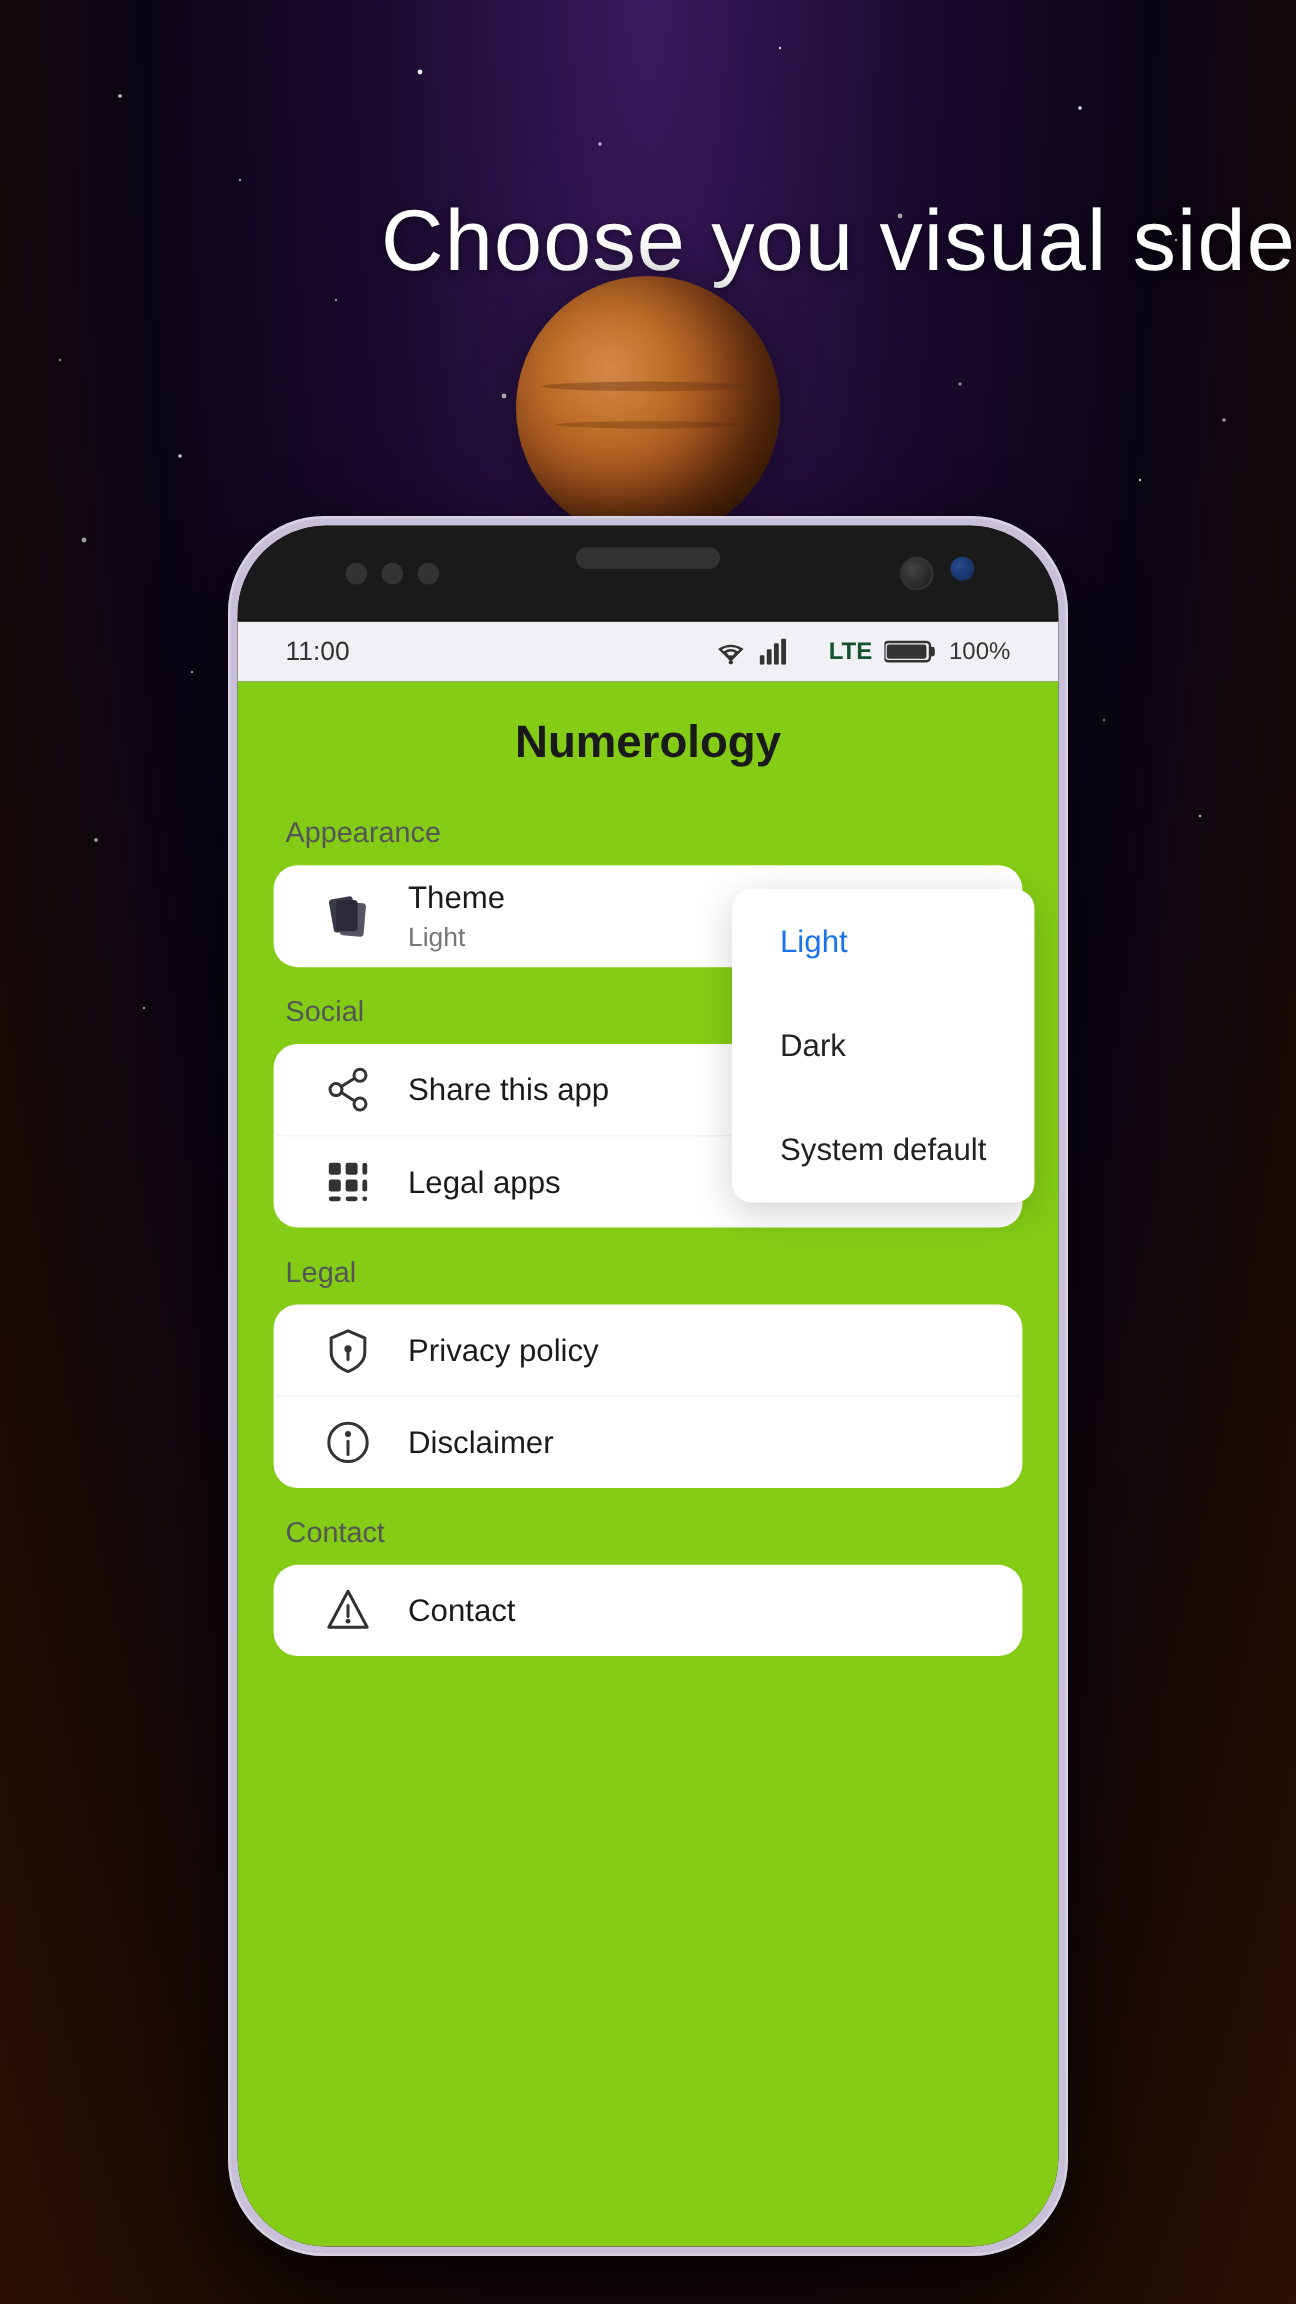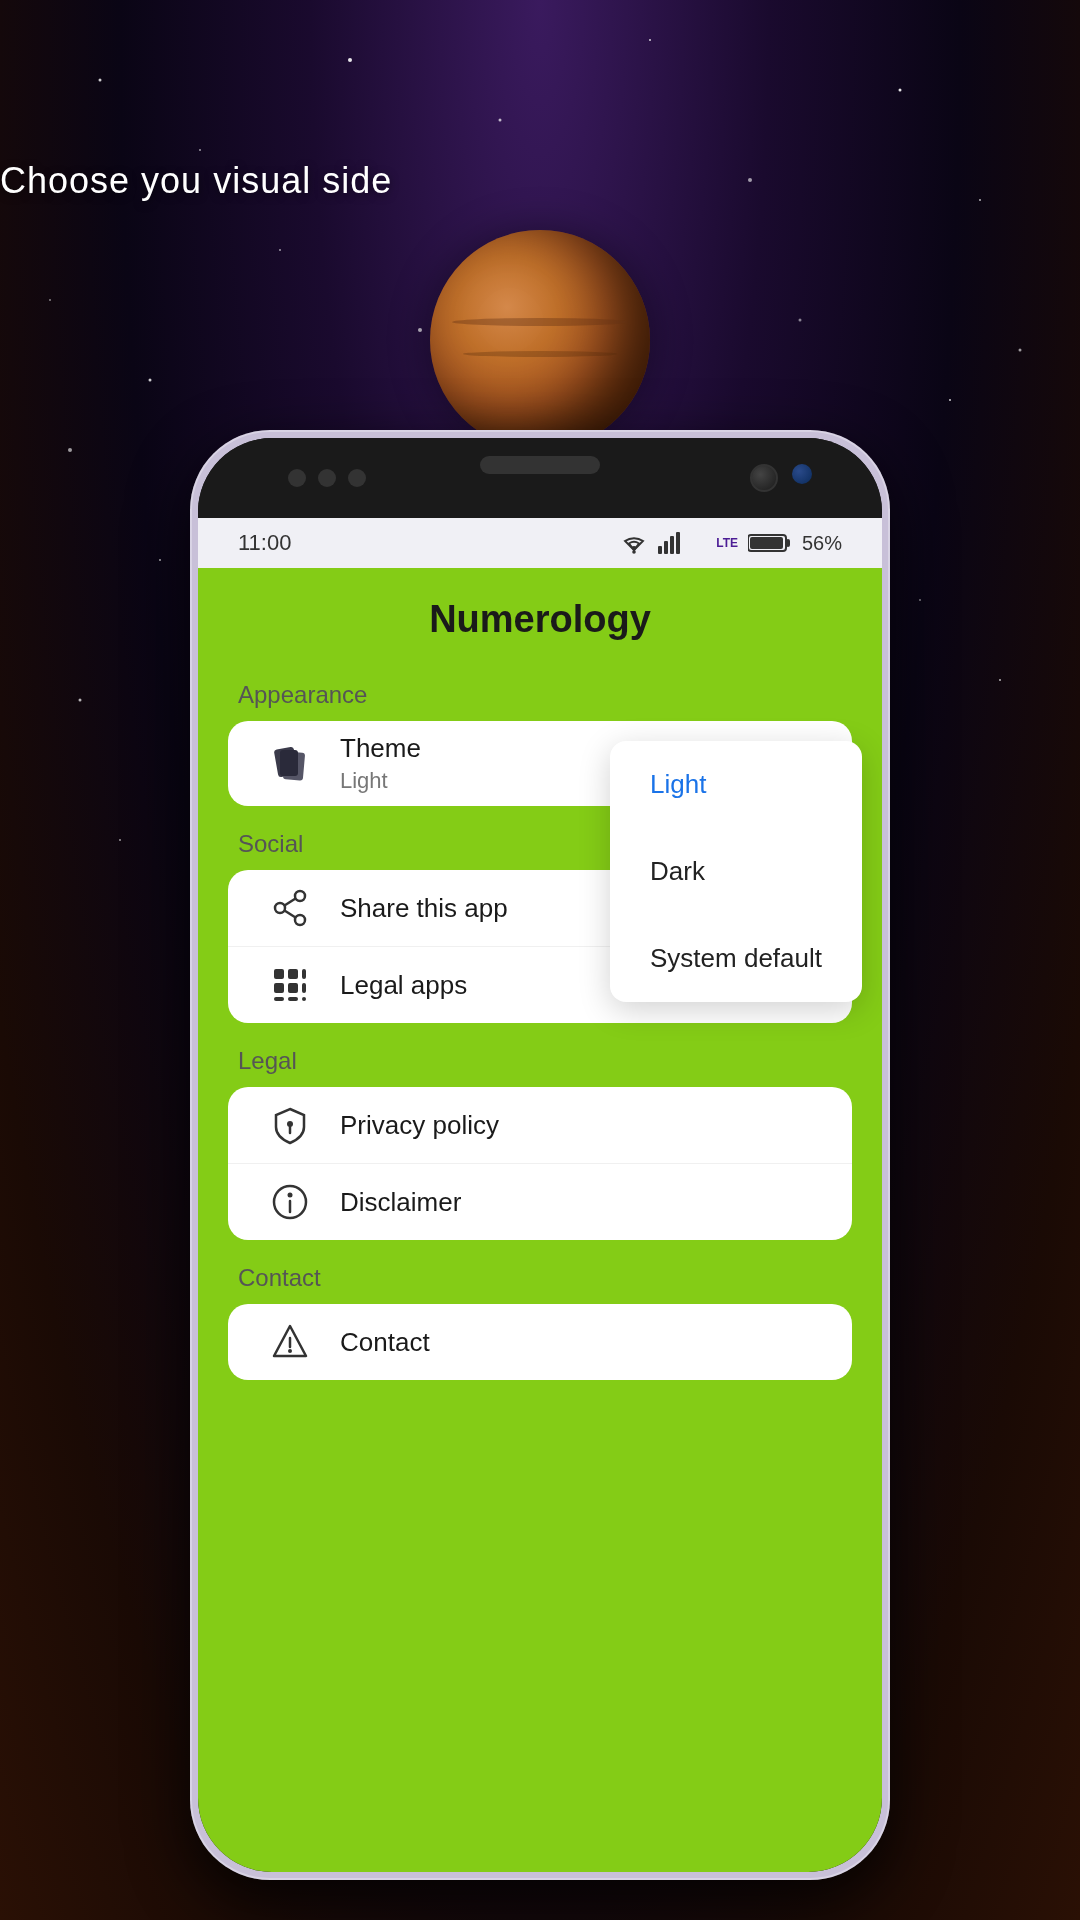--- a/index.html
+++ b/index.html
@@ -24,23 +24,23 @@
       position: absolute;
       inset: 0;
       z-index: 1;
       overflow: hidden;
     }
 
     .hero-text {
       position: absolute;
       top: 160px;
       width: 100%;
-      text-align: left;
+      text-align: right;
       color: white;
-      font-size: 36px;
+      font-size: 72px;
       font-weight: 300;
       letter-spacing: 1px;
       z-index: 3;
       text-shadow: 0 2px 8px rgba(0,0,0,0.5);
     }
 
     .planet {
       position: absolute;
       top: 230px;
       left: 50%;
@@ -364,28 +364,28 @@
           <circle cx="14" cy="20" r="1.8" fill="#333"></circle>
         </svg>
 
         <svg width="24" height="22" viewBox="0 0 24 22">
           <rect x="0" y="14" width="4" height="8" rx="1" fill="#333"></rect>
           <rect x="6" y="9" width="4" height="13" rx="1" fill="#333"></rect>
           <rect x="12" y="4" width="4" height="18" rx="1" fill="#333"></rect>
           <rect x="18" y="0" width="4" height="22" rx="1" fill="#333"></rect>
         </svg>
 
-        <span style="font-size:12px;font-weight:700;color:#4c1d95;margin-left:24px;">LTE</span>
+        <span style="font-size:20px;font-weight:700;color:#14532d;margin-left:24px;">LTE</span>
 
         <svg width="44" height="22" viewBox="0 0 44 22">
           <rect x="0" y="3" width="38" height="16" rx="3" stroke="#333" stroke-width="2" fill="none"></rect>
           <rect x="38" y="7" width="4" height="8" rx="2" fill="#333"></rect>
           <rect x="2" y="5" width="33" height="12" rx="2" fill="#333"></rect>
         </svg>
-        <span>56%</span>
+        <span>100%</span>
       </div>
     </div>
 
     <div class="screen-content">
 
       <div class="app-title">Numerology</div>
 
       <div class="section-label">Appearance</div>
       <div class="settings-card">
         <div class="settings-item" style="position:relative;">

